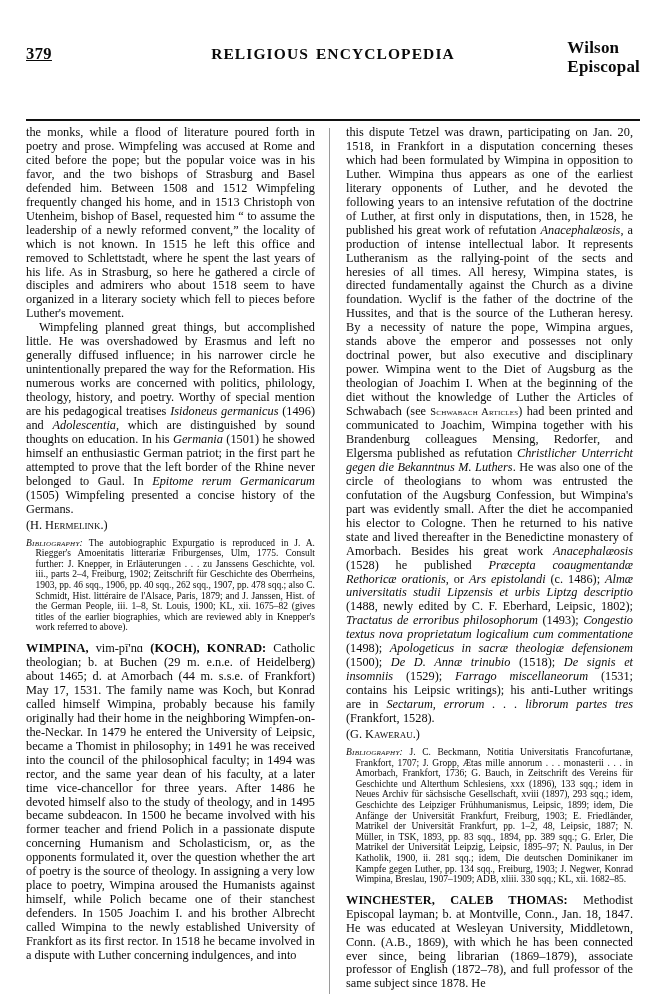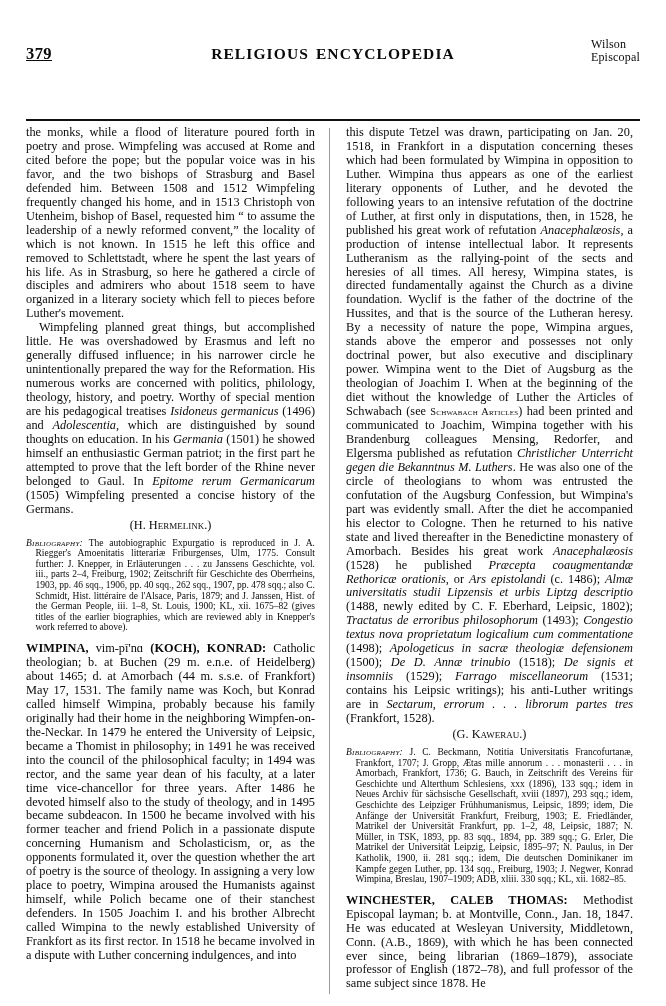--- a/index.html
+++ b/index.html
@@ -47,22 +47,22 @@
     font-weight: bold;
     font-size: 15.5px;
     letter-spacing: 1.1px;
   }
   .head-title .gap { display: inline-block; width: 7px; }
   .head-right {
     position: absolute;
     right: 0;
     top: -4px;
     text-align: left;
-    font-weight: normal;
-    font-size: 12px;
+    font-weight: bold;
+    font-size: 17px;
     line-height: 1.12;
     letter-spacing: 0.2px;
   }
   .rule {
     position: absolute;
     left: 26px;
     right: 26px;
     top: 77px;
     border-top: 2px solid #111;
   }
@@ -99,21 +99,21 @@
     text-indent: 1.05em;
     hyphens: manual;
     word-spacing: 0.02em;
   }
   p.body.noindent { text-indent: 0; }
 
   p.sig {
     margin: 1px 0 0 0;
     font-size: 12.3px;
     line-height: 14px;
-    text-align: center;
+    text-align: left;
   }
   .sc { font-variant: small-caps; }
   .sc-man {
     font-size: 0.84em;
     letter-spacing: 0.2px;
   }
   i, .it { }
 
   p.biblio {
     margin: 6px 0 0 0;

